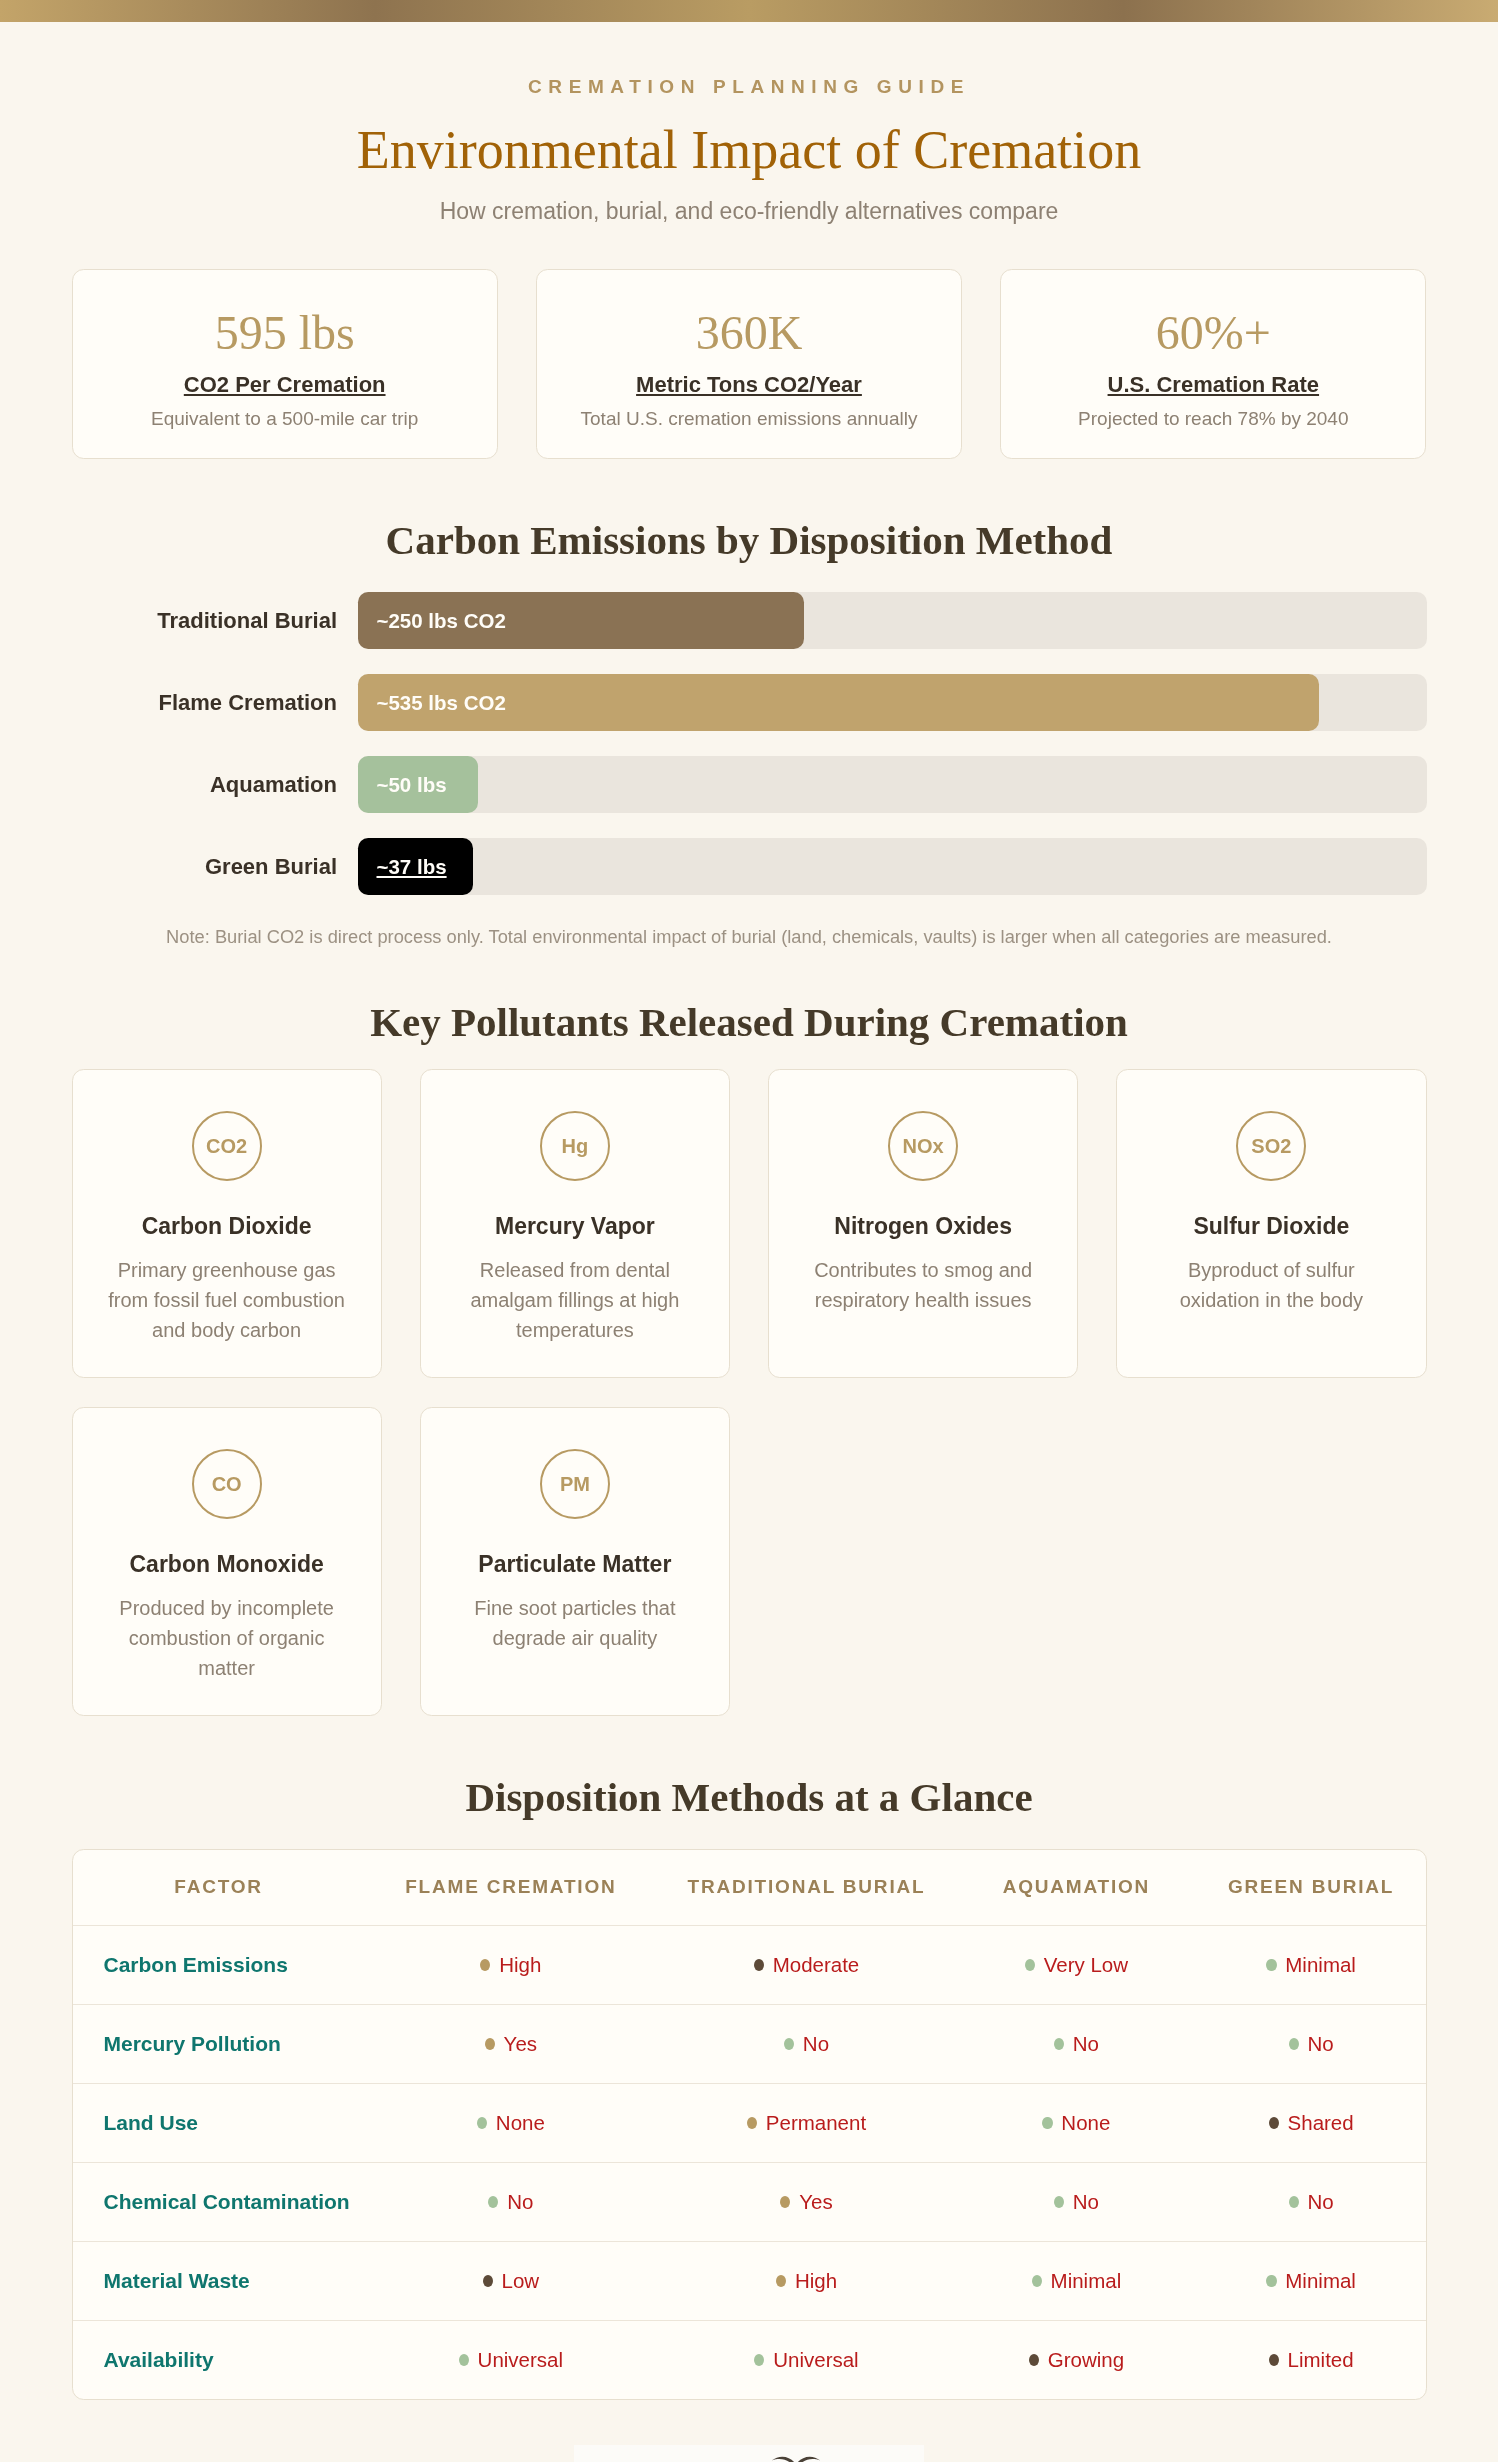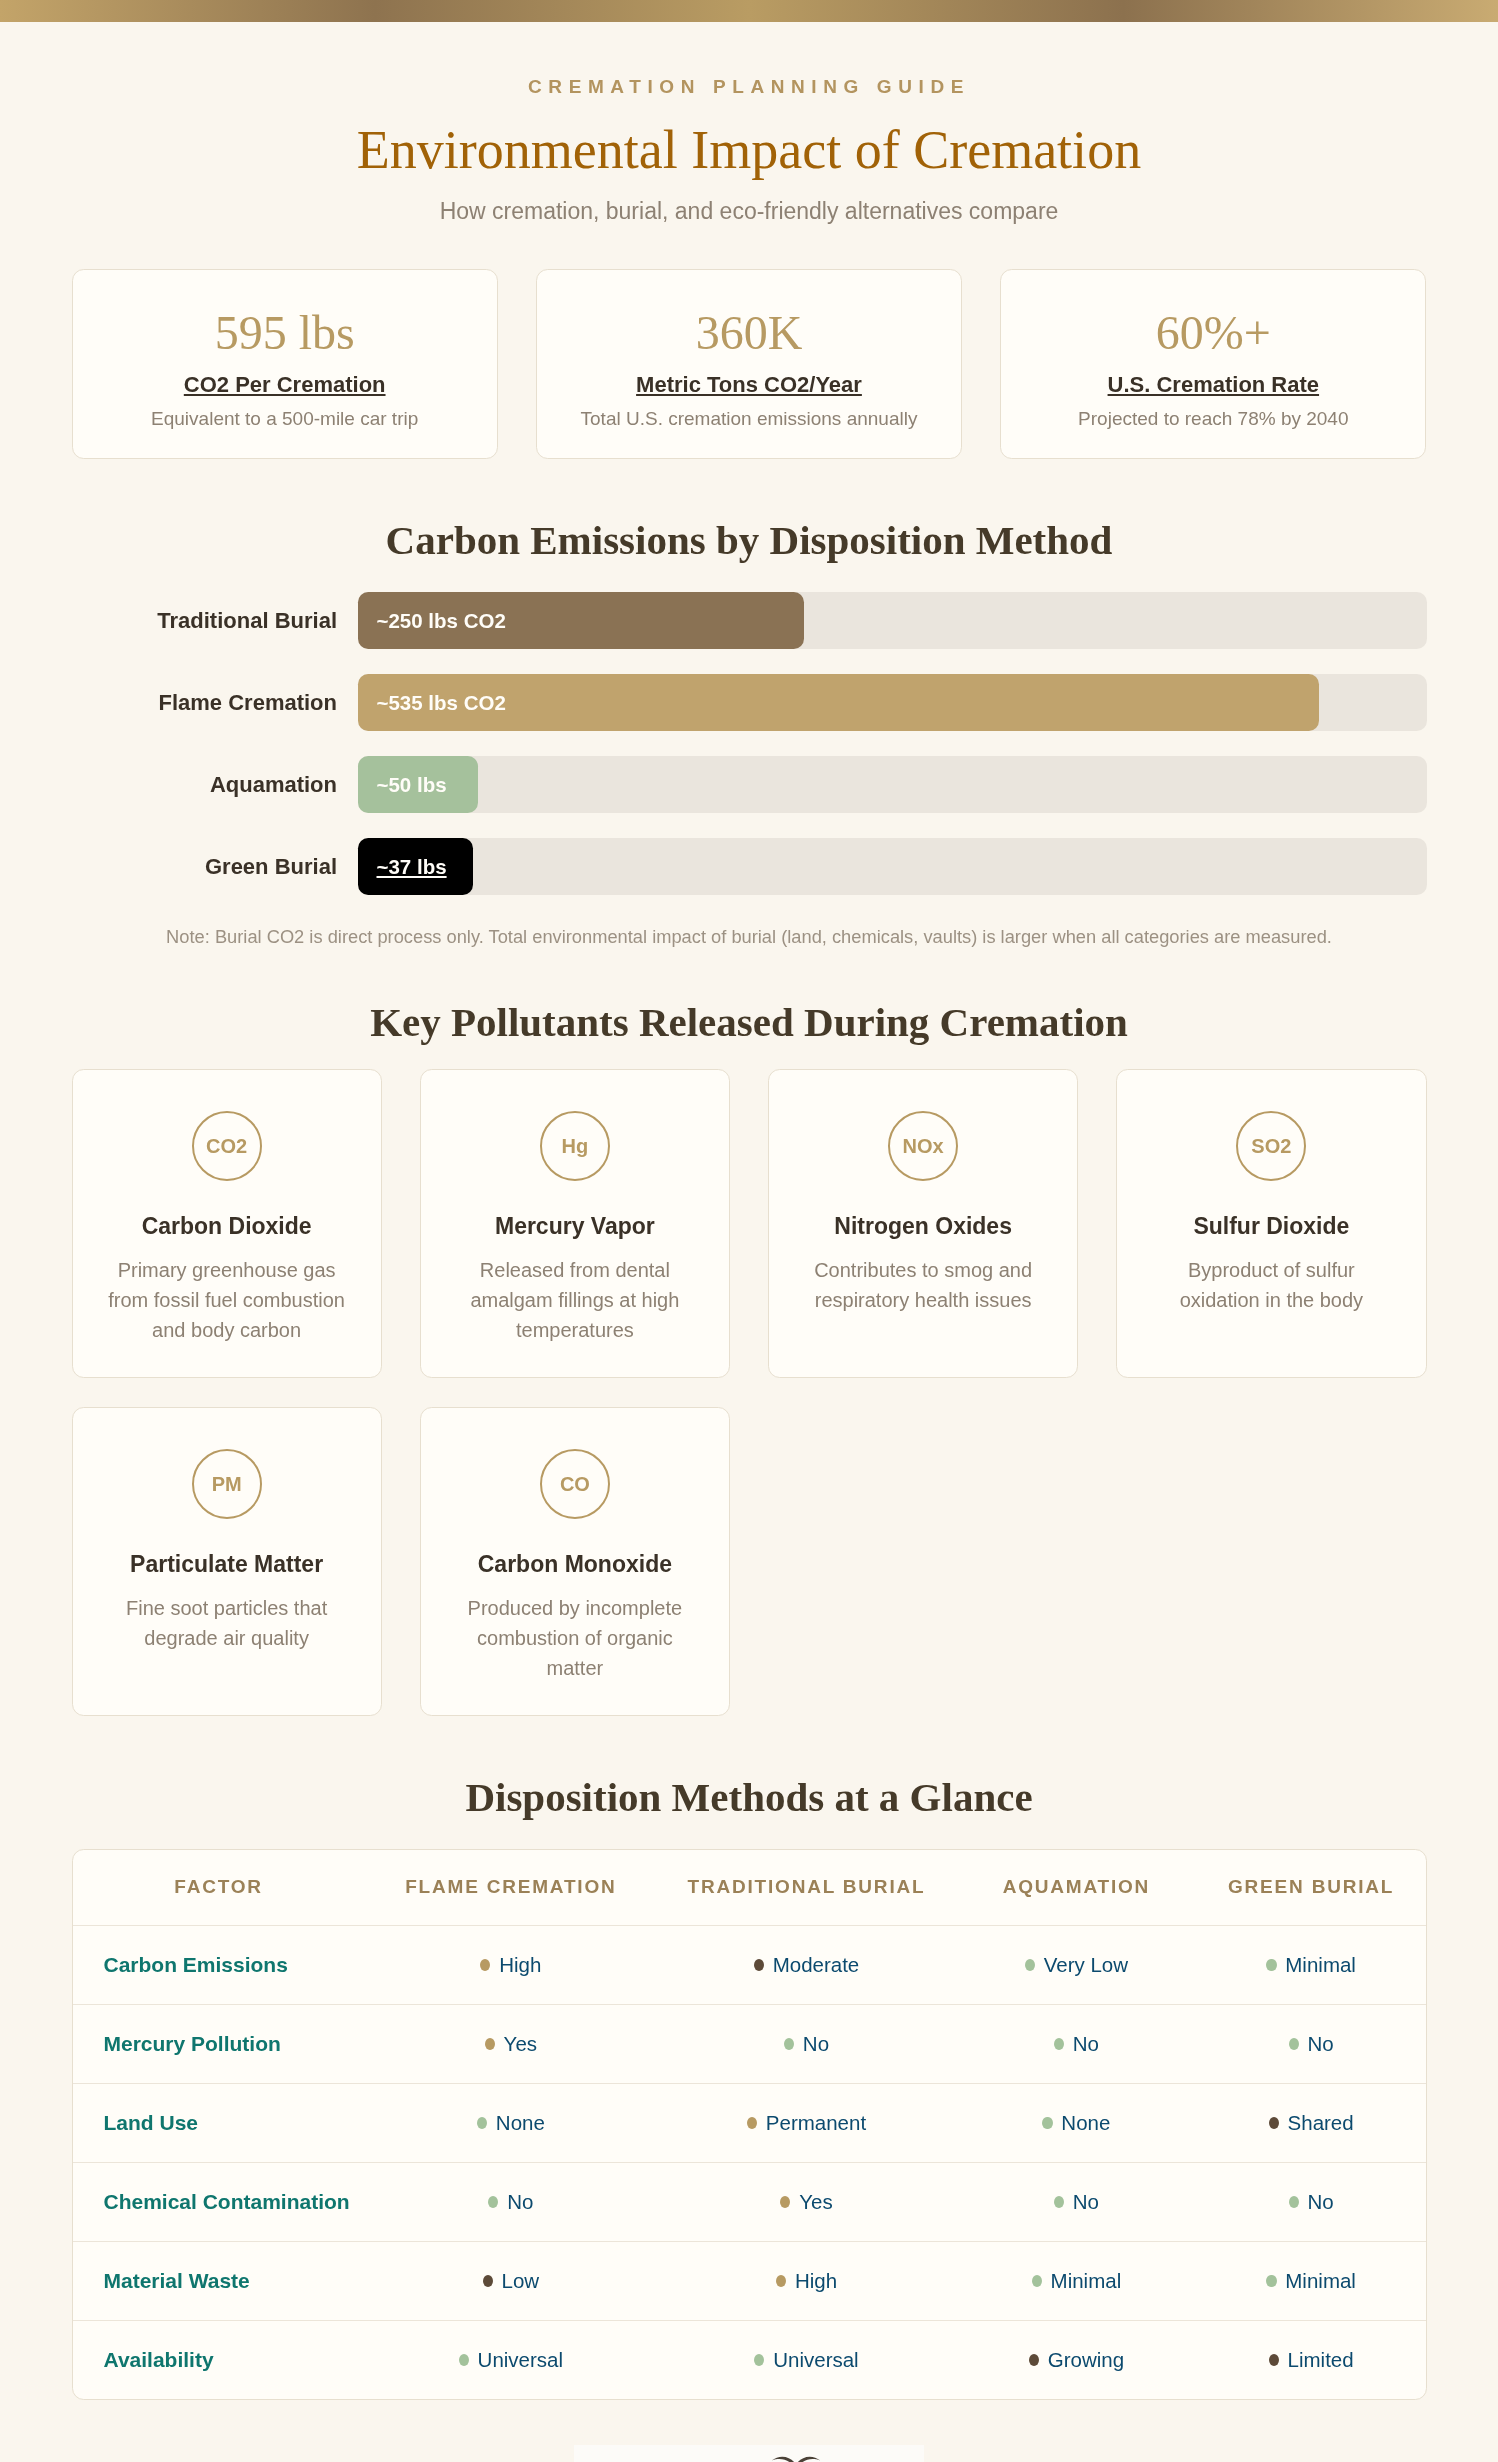--- a/index.html
+++ b/index.html
@@ -47,21 +47,21 @@
   .p-card { background:#fffdf8; border:1.5px solid #e7dfcf; border-radius:11.7px; text-align:center; padding:41px 32px 32px; min-height:249px; }
   .badge { width:70px; height:70px; margin:0 auto; border:2.2px solid #b79a62; border-radius:50%; display:flex; align-items:center; justify-content:center; font-size:20px; font-weight:700; color:#b79a62; }
   .p-name { margin-top:32px; font-size:23px; font-weight:700; }
   .p-desc { margin-top:14.6px; font-size:20px; line-height:1.5; color:#8d8173; }
 
   
   .table-card { margin-top:28px; background:#fffdf8; border:1.5px solid #e7dfcf; border-radius:11.7px; overflow:hidden; }
   .t-row { display:grid; grid-template-columns:21.6% 21.6% 22.1% 17.8% 16.9%; align-items:center; min-height:79px; border-top:1.5px solid #ece5d9; }
   .t-row.t-head { min-height:75px; border-top:none; }
   .t-head .cell { font-size:19px; font-weight:700; letter-spacing:1.8px; color:#9b8157; }
-  .cell { text-align:center; font-size:20.5px; color:#0c4a6e; }
+  .cell { text-align:center; font-size:20.5px; color:#b91c1c; }
   .cell.factor { text-align:left; padding-left:31px; font-weight:700; font-size:21px; color:#0f766e; }
   .dot { display:inline-block; width:10.2px; height:12.4px; border-radius:50%; margin-right:8.8px; vertical-align:middle; position:relative; top:-1.5px; }
   .c-green { background:#a3c29b; }
   .c-gold  { background:#b79a62; }
   .c-brown { background:#5d4a38; }
 
   
   .footer { margin-top:45px; display:flex; justify-content:center; }
   .logo-box { background:#fcfbf8; padding:19px 29px 13px; position:relative; }
   .logo { font-size:42px; color:#4b4238; font-weight:700; letter-spacing:-0.7px; position:relative; display:inline-block; }
@@ -166,29 +166,29 @@
         <div class="p-desc">Contributes to smog and respiratory health issues</div>
       </div>
 
       <div class="p-card">
         <div class="badge">SO2</div>
         <div class="p-name">Sulfur Dioxide</div>
         <div class="p-desc">Byproduct of sulfur oxidation in the body</div>
       </div>
 
       <div class="p-card">
+        <div class="badge">CO</div>
+        <div class="p-name">Carbon Monoxide</div>
+        <div class="p-desc">Produced by incomplete combustion of organic matter</div>
+      </div>
+
+      <div class="p-card">
         <div class="badge">PM</div>
         <div class="p-name">Particulate Matter</div>
         <div class="p-desc">Fine soot particles that degrade air quality</div>
-      </div>
-
-      <div class="p-card">
-        <div class="badge">CO</div>
-        <div class="p-name">Carbon Monoxide</div>
-        <div class="p-desc">Produced by incomplete combustion of organic matter</div>
       </div>
     </div>
 
   <h2 class="section-title mt-table">Disposition Methods at a Glance</h2>
 
   <div class="table-card">
     <div class="t-row t-head">
 
         <div class="cell factor-or-col">FACTOR</div>
 

